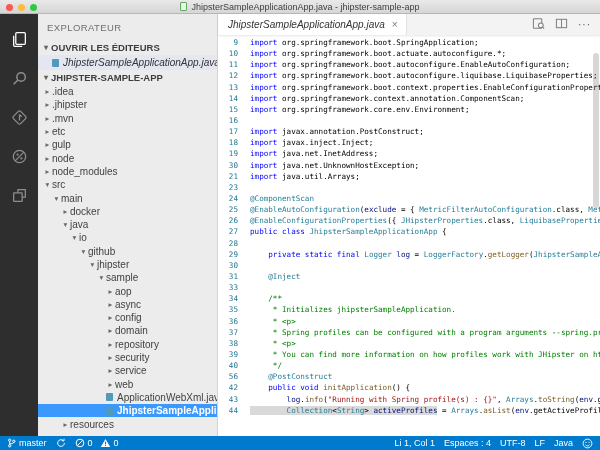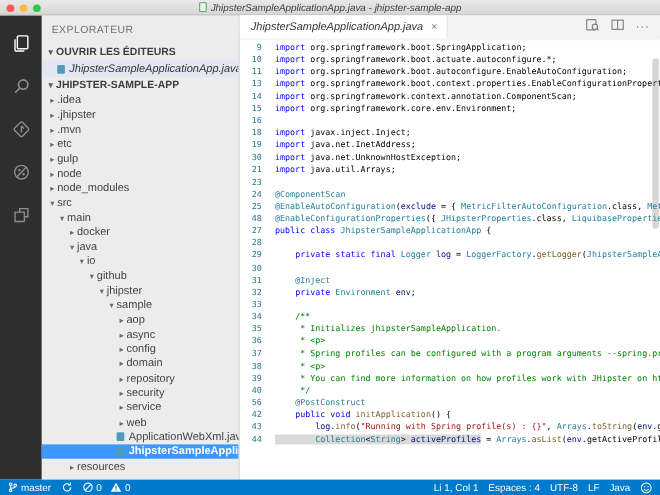--- a/index.html
+++ b/index.html
@@ -6,21 +6,21 @@
   html,body { width:600px; height:450px; overflow:hidden; background:#fff;
               font-family:"Liberation Sans", sans-serif; }
   .window { width:600px; height:450px; display:flex; flex-direction:column; }
 
   
   .titlebar { height:14px; flex:0 0 14px; background:linear-gradient(#e9e9e9,#d6d6d6);
               border-bottom:1px solid #b7b7b7; position:relative; display:flex;
               align-items:center; justify-content:center; }
   .lights { position:absolute; left:6px; top:4px; display:flex; gap:5px; }
   .light { width:7px; height:7px; border-radius:50%; }
-  .titlebar-title { font-size:9px; color:#3f3f3f; display:flex; align-items:center; gap:4px;font-style:italic; }
+  .titlebar-title { font-size:9px; color:#3f3f3f; display:flex; align-items:center; gap:4px; }
   .proxy-icon { width:7px; height:9px; background:#e9f6e9; border:1px solid #61a861;
                 border-radius:1px; display:inline-block; }
 
   
   .body { flex:1; display:flex; min-height:0; }
 
   
   .activitybar { width:38px; flex:0 0 38px; background:#2e2e2e; display:flex;
                  flex-direction:column; align-items:center; padding-top:8px; }
   .ab-item { width:38px; height:39px; display:flex; align-items:center; justify-content:center; }
@@ -307,38 +307,39 @@
           </span>
           <span class="more-dots">···</span>
         </div>
       </div>
 
       <div class="code-wrap">
         <div>
             <div class="code-line"><span class="ln">9</span><span class="lc"><span class="kw">import</span><span class="pl"> org.springframework.boot.SpringApplication;</span></span></div>
             <div class="code-line"><span class="ln">10</span><span class="lc"><span class="kw">import</span><span class="pl"> org.springframework.boot.actuate.autoconfigure.*;</span></span></div>
             <div class="code-line"><span class="ln">11</span><span class="lc"><span class="kw">import</span><span class="pl"> org.springframework.boot.autoconfigure.EnableAutoConfiguration;</span></span></div>
+            <div class="code-line"><span class="ln">12</span><span class="lc"><span class="kw">import</span><span class="pl"> org.springframework.boot.autoconfigure.liquibase.LiquibaseProperties;</span></span></div>
             <div class="code-line"><span class="ln">13</span><span class="lc"><span class="kw">import</span><span class="pl"> org.springframework.boot.context.properties.EnableConfigurationProperties;</span></span></div>
             <div class="code-line"><span class="ln">14</span><span class="lc"><span class="kw">import</span><span class="pl"> org.springframework.context.annotation.ComponentScan;</span></span></div>
             <div class="code-line"><span class="ln">15</span><span class="lc"><span class="kw">import</span><span class="pl"> org.springframework.core.env.Environment;</span></span></div>
             <div class="code-line"><span class="ln">16</span><span class="lc"></span></div>
+            <div class="code-line"><span class="ln">17</span><span class="lc"><span class="kw">import</span><span class="pl"> javax.annotation.PostConstruct;</span></span></div>
             <div class="code-line"><span class="ln">18</span><span class="lc"><span class="kw">import</span><span class="pl"> javax.inject.Inject;</span></span></div>
             <div class="code-line"><span class="ln">19</span><span class="lc"><span class="kw">import</span><span class="pl"> java.net.InetAddress;</span></span></div>
             <div class="code-line"><span class="ln">30</span><span class="lc"><span class="kw">import</span><span class="pl"> java.net.UnknownHostException;</span></span></div>
             <div class="code-line"><span class="ln">21</span><span class="lc"><span class="kw">import</span><span class="pl"> java.util.Arrays;</span></span></div>
             <div class="code-line"><span class="ln">23</span><span class="lc"></span></div>
             <div class="code-line"><span class="ln">24</span><span class="lc"><span class="ty">@ComponentScan</span></span></div>
             <div class="code-line"><span class="ln">25</span><span class="lc"><span class="ty">@EnableAutoConfiguration</span><span class="pl">(</span><span class="var">exclude</span><span class="pl"> = { </span><span class="ty">MetricFilterAutoConfiguration</span><span class="pl">.class, </span><span class="ty">MetricRepositoryAutoConfiguration</span></span></div>
-            <div class="code-line"><span class="ln">48</span><span class="lc"><span class="ty">@EnableConfigurationProperties</span><span class="pl">({ </span><span class="ty">JHipsterProperties</span><span class="pl">.class, </span><span class="ty">LiquibaseProperties</span></span></div>
+            <div class="code-line"><span class="ln">26</span><span class="lc"><span class="ty">@EnableConfigurationProperties</span><span class="pl">({ </span><span class="ty">JHipsterProperties</span><span class="pl">.class, </span><span class="ty">LiquibaseProperties</span></span></div>
             <div class="code-line"><span class="ln">27</span><span class="lc"><span class="kw">public class </span><span class="ty">JhipsterSampleApplicationApp</span><span class="pl"> {</span></span></div>
             <div class="code-line"><span class="ln">28</span><span class="lc"></span></div>
             <div class="code-line"><span class="ln">29</span><span class="lc"><span class="pl">    </span><span class="kw">private static final </span><span class="ty">Logger</span><span class="pl"> </span><span class="var">log</span><span class="pl"> = </span><span class="ty">LoggerFactory</span><span class="pl">.</span><span class="fn">getLogger</span><span class="pl">(</span><span class="ty">JhipsterSampleApplicationApp</span></span></div>
             <div class="code-line"><span class="ln">30</span><span class="lc"></span></div>
             <div class="code-line"><span class="ln">31</span><span class="lc"><span class="pl">    </span><span class="ty">@Inject</span></span></div>
-            <div class="code-line"><span class="ln">32</span><span class="lc"><span class="pl">    </span><span class="kw">private </span><span class="ty">Environment</span><span class="pl"> </span><span class="var">env</span><span class="pl">;</span></span></div>
             <div class="code-line"><span class="ln">33</span><span class="lc"></span></div>
             <div class="code-line"><span class="ln">34</span><span class="lc"><span class="pl">    </span><span class="com">/**</span></span></div>
             <div class="code-line"><span class="ln">35</span><span class="lc"><span class="pl">    </span><span class="com"> * Initializes jhipsterSampleApplication.</span></span></div>
             <div class="code-line"><span class="ln">36</span><span class="lc"><span class="pl">    </span><span class="com"> * &lt;p&gt;</span></span></div>
             <div class="code-line"><span class="ln">37</span><span class="lc"><span class="pl">    </span><span class="com"> * Spring profiles can be configured with a program arguments --spring.profiles.active=your-active-profile</span></span></div>
             <div class="code-line"><span class="ln">38</span><span class="lc"><span class="pl">    </span><span class="com"> * &lt;p&gt;</span></span></div>
             <div class="code-line"><span class="ln">39</span><span class="lc"><span class="pl">    </span><span class="com"> * You can find more information on how profiles work with JHipster on https://jhipster.github.io/profiles/</span></span></div>
             <div class="code-line"><span class="ln">40</span><span class="lc"><span class="pl">    </span><span class="com"> */</span></span></div>
             <div class="code-line"><span class="ln">56</span><span class="lc"><span class="pl">    </span><span class="ty">@PostConstruct</span></span></div>
             <div class="code-line"><span class="ln">42</span><span class="lc"><span class="pl">    </span><span class="kw">public void </span><span class="fn">initApplication</span><span class="pl">() {</span></span></div>

